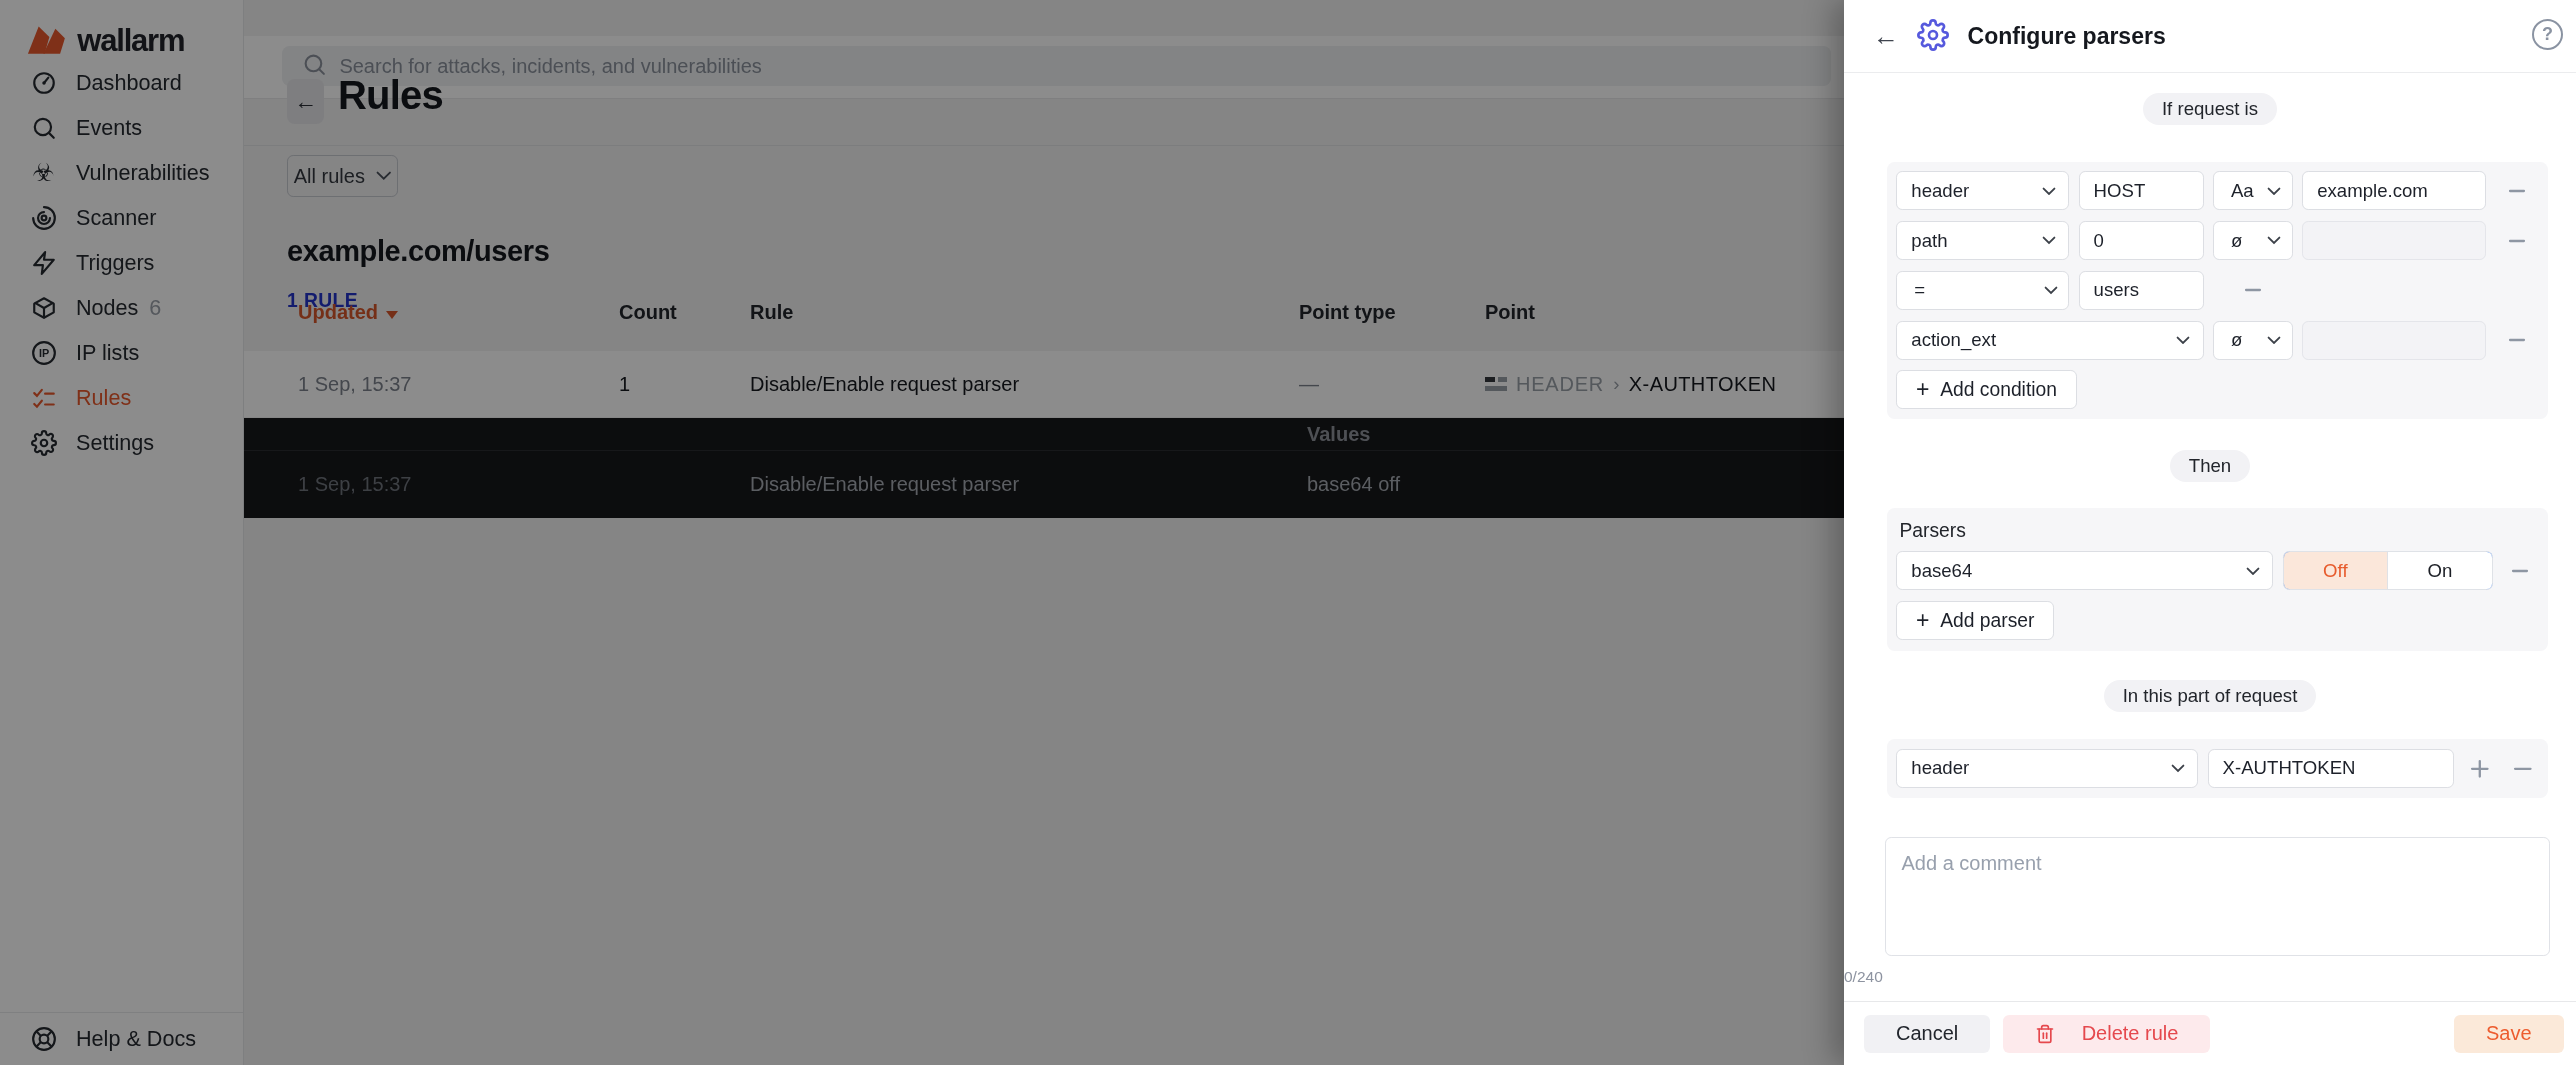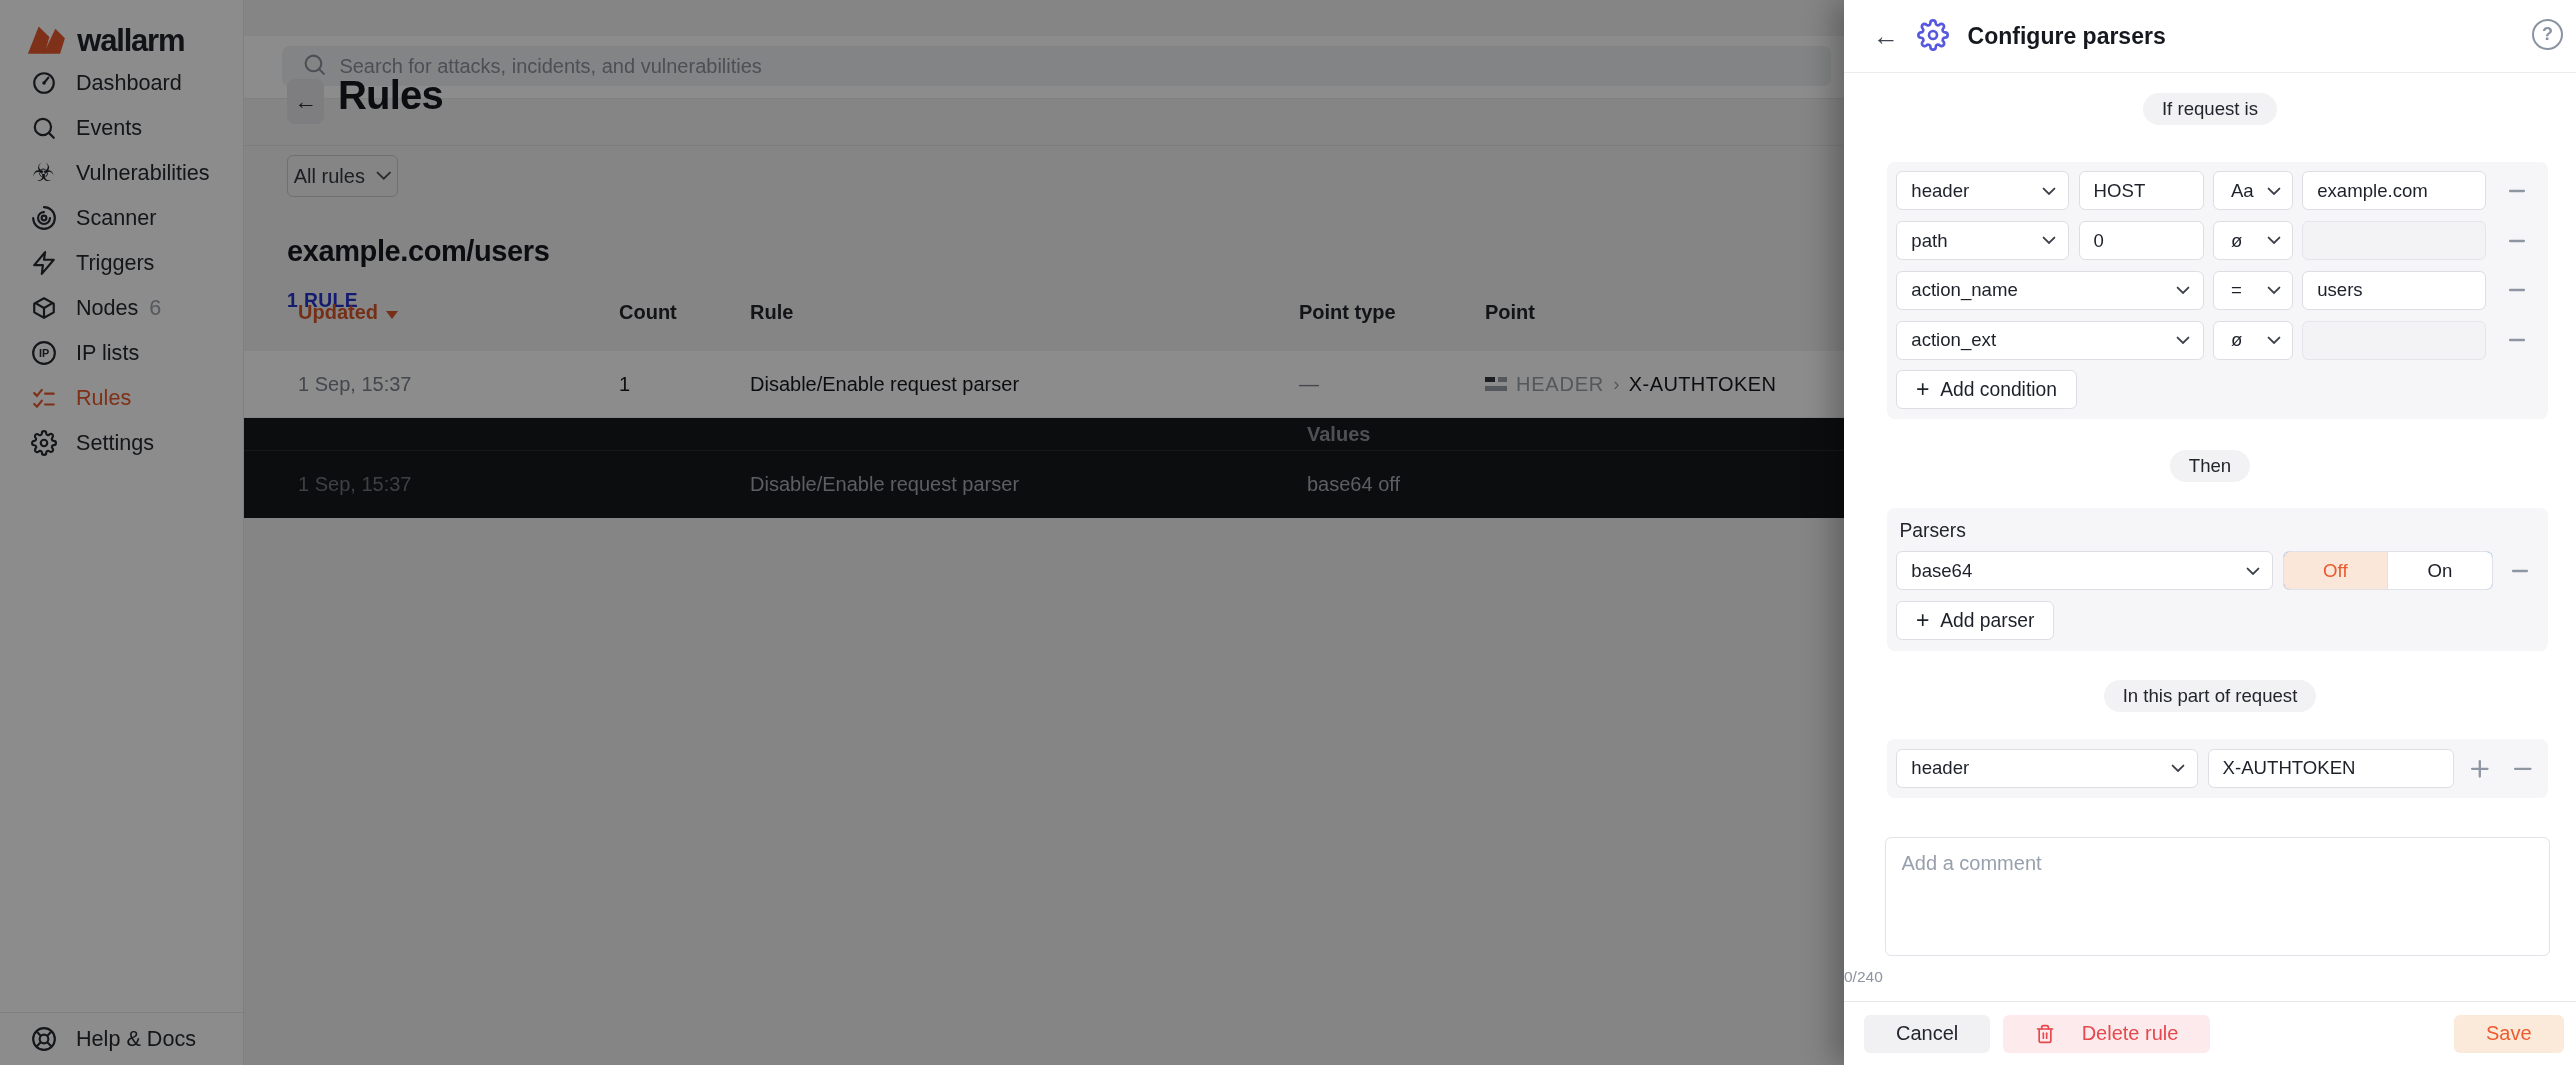--- a/index.html
+++ b/index.html
@@ -347,26 +347,20 @@
         </div>
         <input class="inp empty" value="" style="">
         <div class="rm">
           <svg width="20" height="20" viewBox="0 0 26 26">
               <line x1="4" y1="13" x2="22" y2="13" stroke="#8e96a3" stroke-width="3" stroke-linecap="round"></line>
             </svg>
         </div>
       </div>
 
       <div class="crow">
-        <div class="sel span2">
-          <span>action_name</span>
-          <svg width="14" height="8.5" viewBox="0 0 18 11" fill="none" stroke="#3c4149" stroke-width="2.4" stroke-linecap="round">
-              <polyline points="2,2 9,9 16,2"></polyline>
-            </svg>
-        </div>
         <div class="sel small">
           <span>=</span>
           <svg width="14" height="8.5" viewBox="0 0 18 11" fill="none" stroke="#3c4149" stroke-width="2.4" stroke-linecap="round">
               <polyline points="2,2 9,9 16,2"></polyline>
             </svg>
         </div>
         <input class="inp" value="users" style="">
         <div class="rm">
           <svg width="20" height="20" viewBox="0 0 26 26">
               <line x1="4" y1="13" x2="22" y2="13" stroke="#8e96a3" stroke-width="3" stroke-linecap="round"></line>

